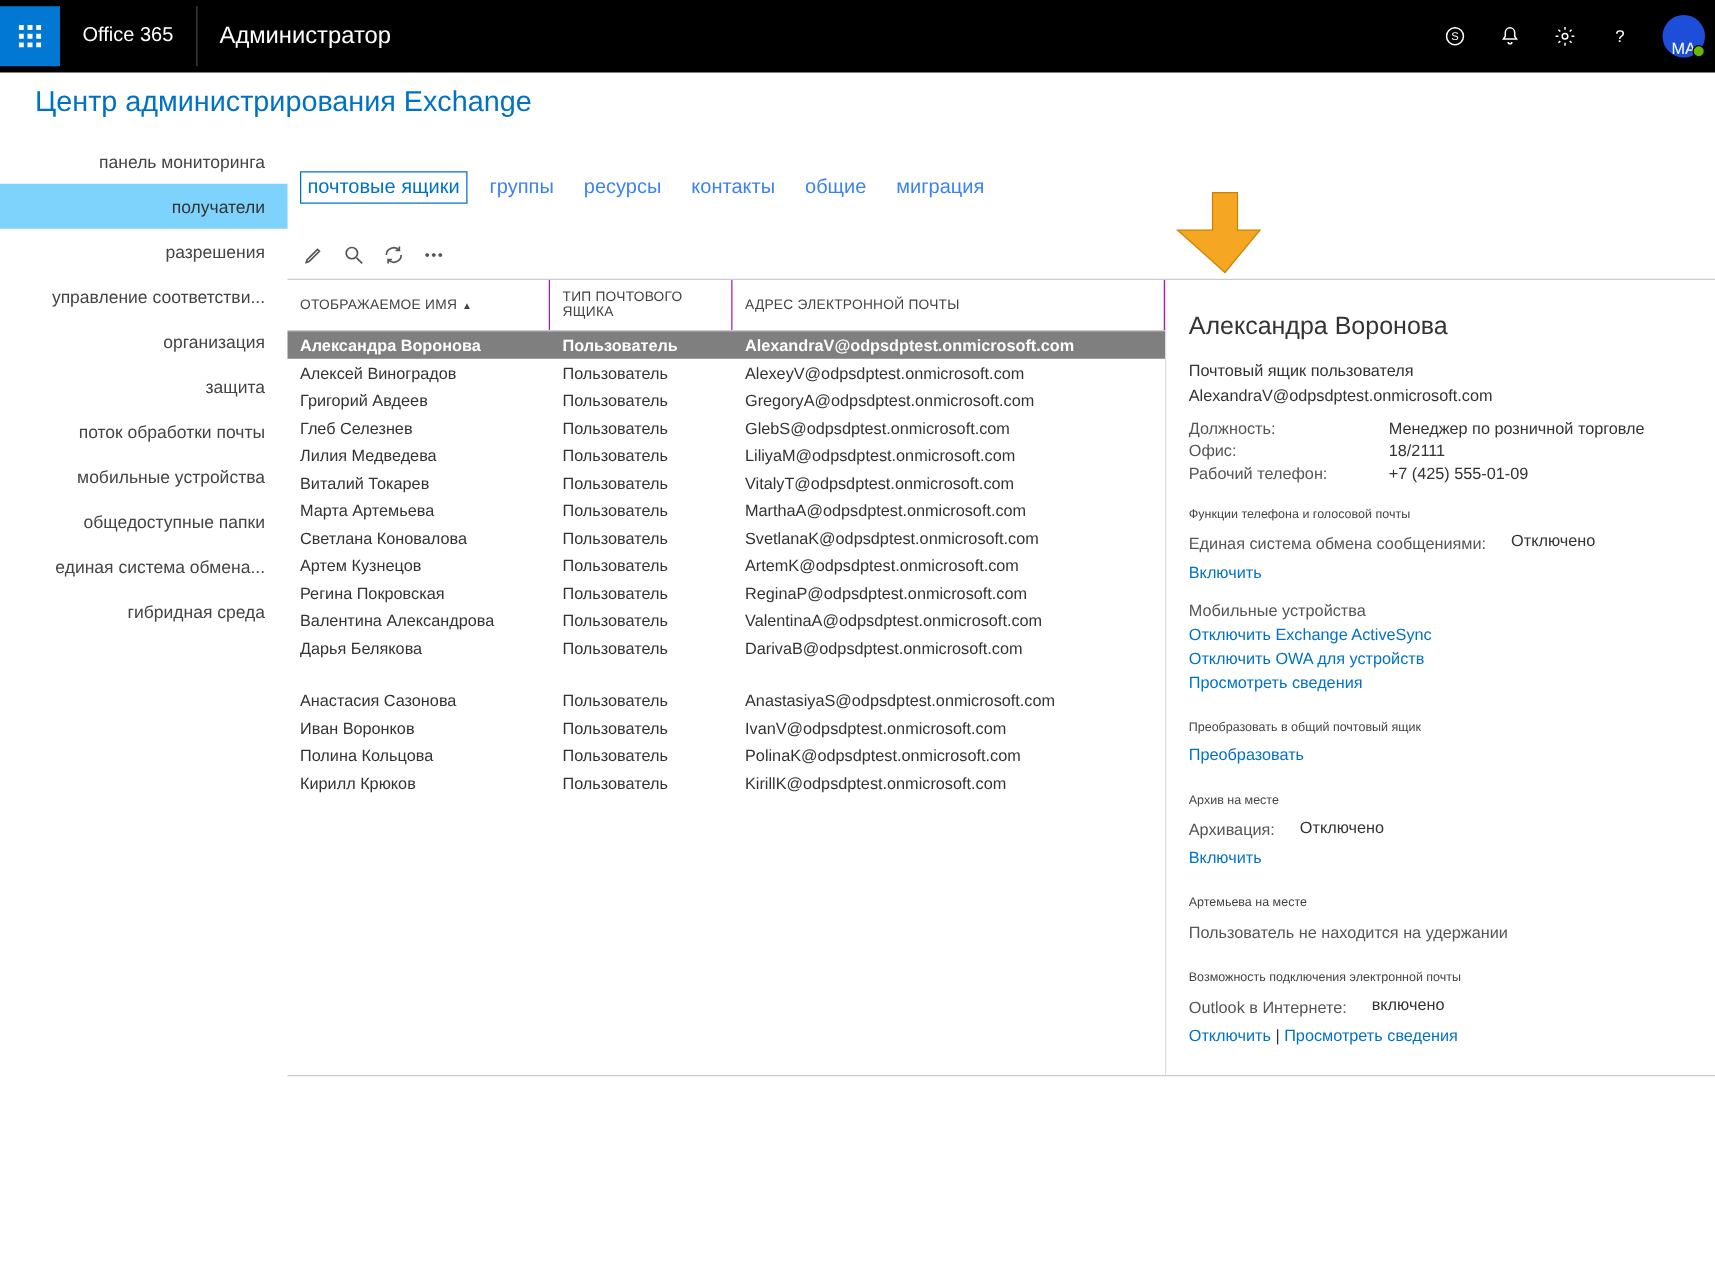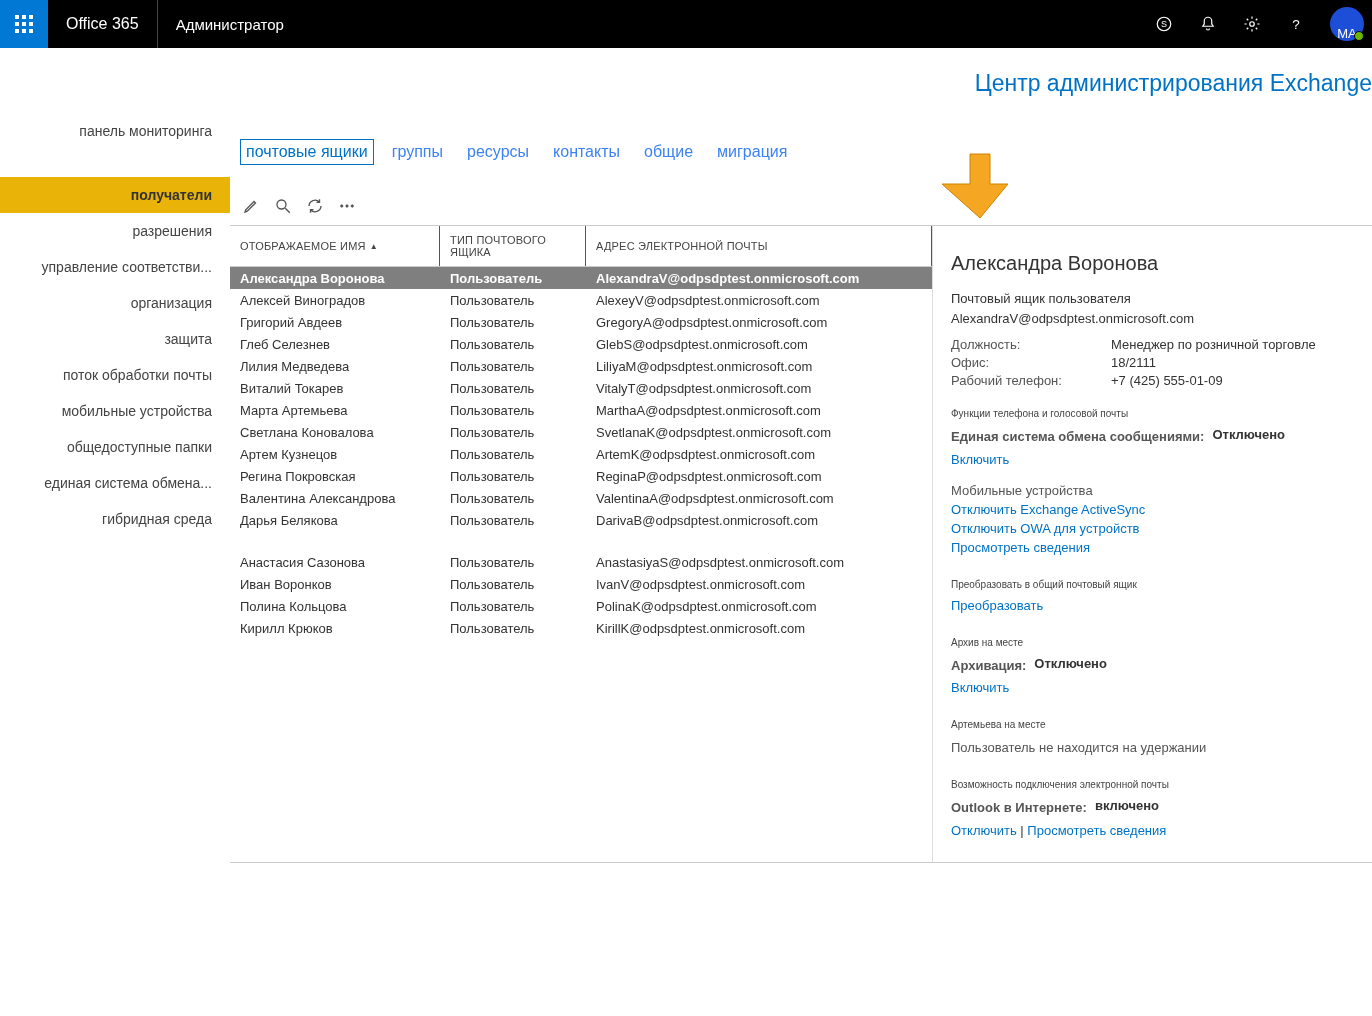--- a/index.html
+++ b/index.html
@@ -1,38 +1,38 @@
 <!DOCTYPE html>
 <html><head>
 <meta charset="utf-8">
 <style>
 * { margin: 0; padding: 0; box-sizing: border-box; }
 body { font-family: "Segoe UI", Arial, sans-serif; font-size: 14px; color: #333; background: #fff; width: 1372px; height: 1016px; overflow: hidden; }
 
 
-.topbar { background: #000; height: 48px; display: flex; align-items: center; color: #fff; }
+.topbar { background: #000; height: 58px; display: flex; align-items: center; color: #fff; }
 .waffle { width: 48px; height: 48px; background: #0078d4; display: flex; align-items: center; justify-content: center; cursor: pointer; }
 .waffle svg { width: 18px; height: 18px; fill: #fff; }
 .brand { padding: 0 18px; font-size: 16px; height: 48px; display: flex; align-items: center; border-right: 1px solid #444; }
-.role { padding: 0 18px; font-size: 15px; }
+.role { padding: 0 18px; font-size: 19px; }
 .topbar-spacer { flex: 1; }
 .topbar-icons { display: flex; align-items: center; padding-right: 8px; }
 .tb-icon { width: 44px; height: 48px; display: flex; align-items: center; justify-content: center; cursor: pointer; }
 .tb-icon svg { width: 18px; height: 18px; fill: #fff; stroke: #fff; }
 .avatar { width: 34px; height: 34px; border-radius: 50%; background: #1d4ed8; color: #fff; display: flex; align-items: flex-end; justify-content: center; font-size: 13px; margin-left: 12px; position: relative; }
 .avatar-dot { position: absolute; bottom: 0; right: 0; width: 10px; height: 10px; border-radius: 50%; background: #6bb700; border: 1px solid #000; }
 
 
-.page-title { color: #0072c6; font-size: 23px; font-weight: 400; padding: 22px 0 10px 28px; text-align: right; }
+.page-title { color: #0072c6; font-size: 23px; font-weight: 400; padding: 10px 0 10px 28px; }
 
 
 .body-wrap { display: flex; height: calc(100% - 48px - 64px); }
 .sidebar { width: 230px; flex-shrink: 0; padding-top: 6px; text-align: right; }
 .side-item { padding: 10px 18px; color: #444; font-size: 14px; cursor: pointer; white-space: nowrap; overflow: hidden; text-overflow: ellipsis; }
-.side-item.active { background: #eab308; font-weight: 700; color: #333; margin-top: 28px; }
+.side-item.active { background: #7dd3fc; font-weight: 400; color: #333; }
 
 .main { flex: 1; display: flex; flex-direction: column; min-width: 0; margin-top: 34px; }
 
 
 .tabs { display: flex; gap: 16px; padding: 0 12px 18px 12px; }
 .tab { color: #3b82f6; font-size: 16px; cursor: pointer; padding: 2px 4px; }
 .tab.active { color: #0072c6; outline: 1px solid #0072c6; outline-offset: 1px; }
 
 
 .toolbar { display: flex; align-items: center; gap: 14px; padding: 16px 12px 10px 12px; }
@@ -58,21 +58,21 @@
 .details { width: 440px; flex-shrink: 0; padding: 26px 18px 20px 18px; border-left: 1px solid #ddd; overflow-y: auto; font-size: 13px; color: #333; }
 .details h2 { font-size: 20px; font-weight: 400; margin-bottom: 14px; }
 .det-line { font-size: 13px; line-height: 1.5; }
 .info-row { display: flex; margin: 3px 0; }
 .info-label { width: 160px; color: #555; }
 .info-val { flex: 1; }
 .det-section { margin-top: 20px; }
 .det-section h3 { font-size: 10px; font-weight: 400; color: #444; margin-bottom: 8px; }
 .det-link { color: #0072c6; cursor: pointer; font-size: 13px; display: inline-block; margin-bottom: 4px; }
 .det-muted { color: #555; line-height: 1.6; }
-.inline-row { display: flex; gap: 8px; margin: 4px 0; font-weight: bold; }
+.inline-row { display: flex; gap: 20px; margin: 4px 0; }
 
 
 .attn-arrow { position: absolute; top: 150px; left: 940px; }
 
 </style>
 </head>
 <body>
 
 <div class="topbar">
   <div class="waffle">

